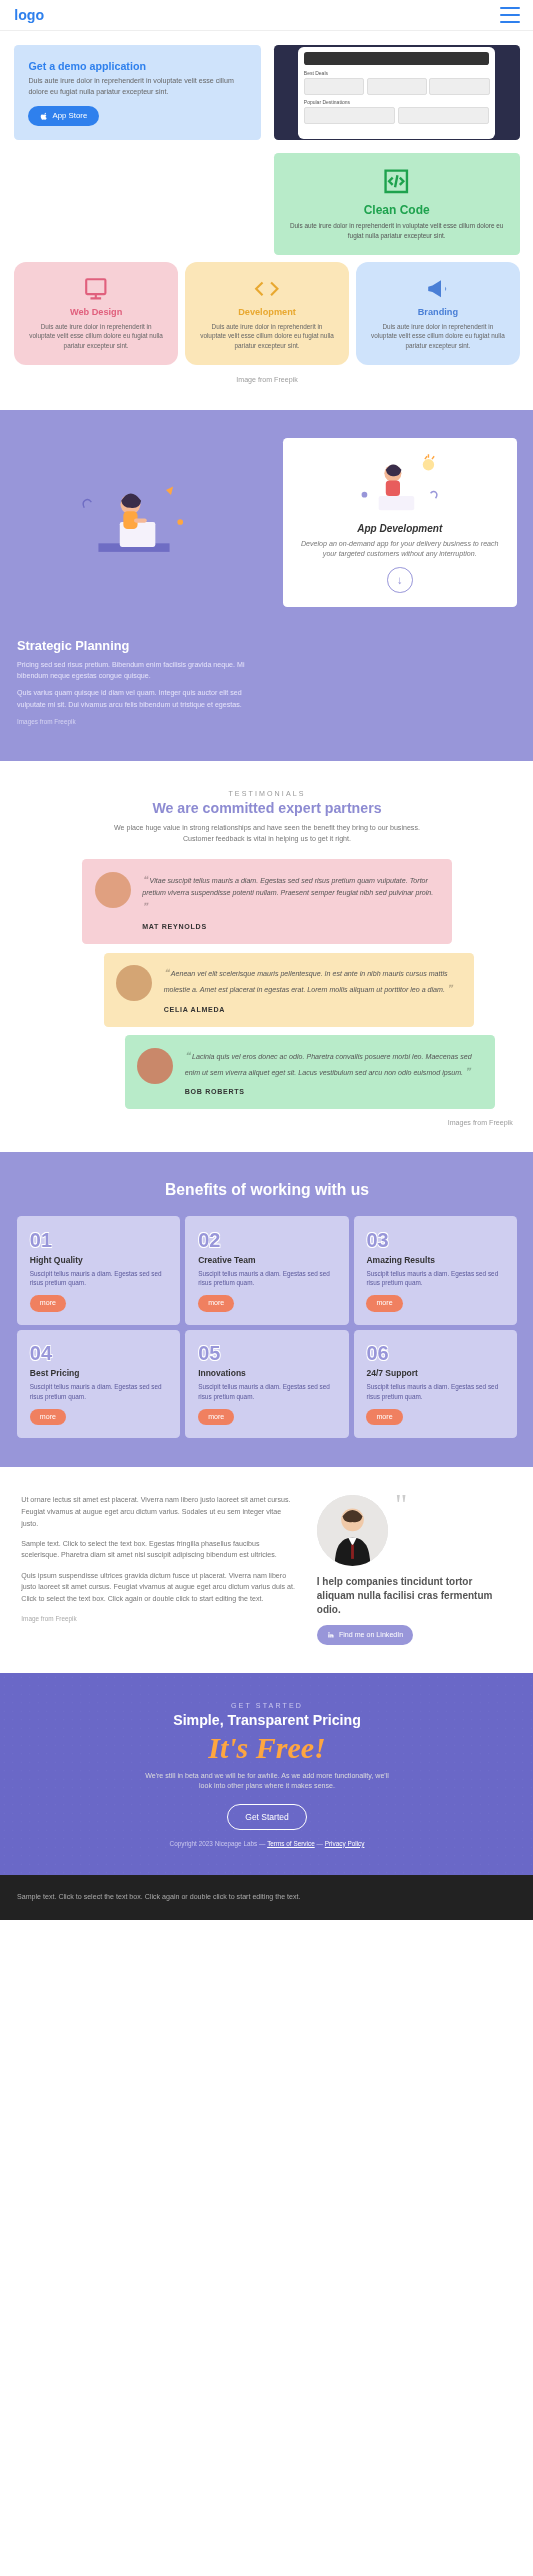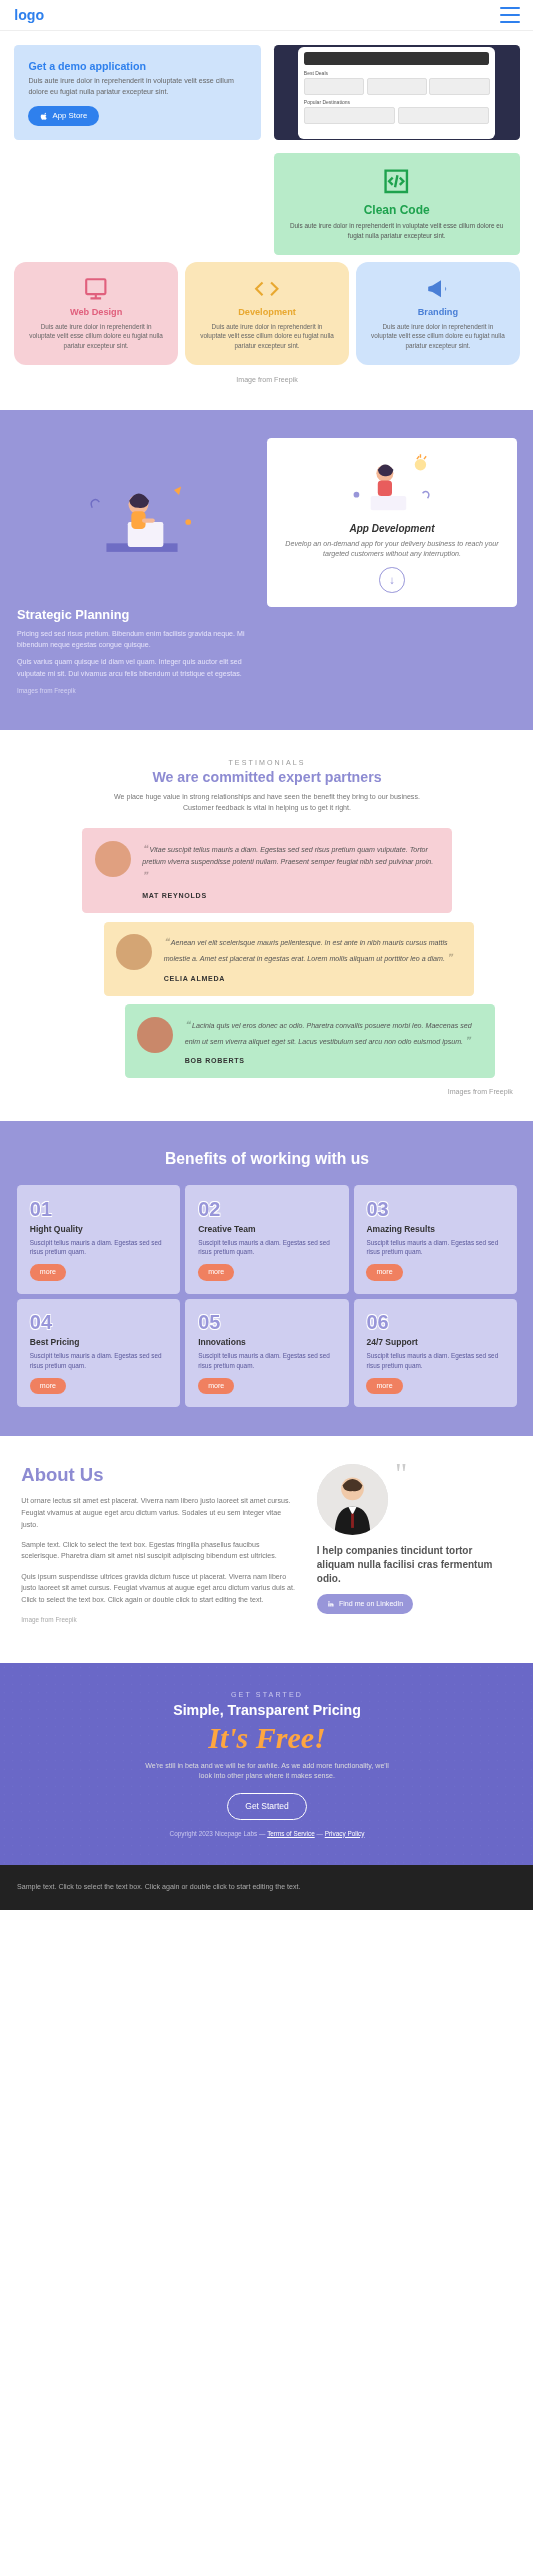--- a/index.html
+++ b/index.html
@@ -29,21 +29,21 @@
 .trio { display: grid; grid-template-columns: 1fr 1fr 1fr; gap: 7.1px; margin-bottom: 5.7px; }
 .trio-card { padding: 14.2px; text-align: center; border-radius: 12px; }
 .trio-card h4 { font-size: 9.2px; margin-bottom: 4.3px; }
 .trio-card p { font-size: 6.4px; color: #666; line-height: 1.5; }
 .trio-card .ico { width: 25.6px; height: 25.6px; margin: 0 auto 5.7px; }
 .c-pink { background: #f7d0d6; } .c-pink h4 { color: #e0607d; }
 .c-yellow { background: #fbe6b8; } .c-yellow h4 { color: #e8a830; }
 .c-blue { background: #cfe3fb; } .c-blue h4 { color: #4a7fd6; }
 .img-credit { text-align: center; font-size: 7.1px; color: #9c9c9c; padding: 5.7px 0 11.4px; }
 .strategic { background: #9896d9; padding: 28.5px 17px; }
-.strat-grid { display: grid; grid-template-columns: 1fr 1fr; gap: 0; align-items: center; }
+.strat-grid { display: grid; grid-template-columns: 1fr 1fr; gap: 31px; align-items: center; }
 .illustration { height: 107px; display: flex; align-items: center; justify-content: center; }
 .illu-svg { width: 128px; height: 100px; }
 .strat-text h3 { color: #fff; font-size: 12.8px; margin-bottom: 7.1px; }
 .strat-text p { color: #e6e4fa; font-size: 7.1px; line-height: 1.6; margin-bottom: 5.7px; }
 .strat-text .cred { color: #d6d4f3; font-size: 6.4px; }
 .app-dev-card { background: #fff; border-radius: 4.3px; padding: 14.2px; text-align: center; }
 .app-dev-card h4 { font-size: 10px; font-style: italic; margin-bottom: 4.3px; color: #333; }
 .app-dev-card p { font-size: 7.1px; color: #777; line-height: 1.5; font-style: italic; }
 .app-dev-card .illu-small { height: 64px; margin-bottom: 7.1px; display:flex; justify-content:center; align-items:center; }
 .arrow-down { width: 25.6px; height: 25.6px; border: 1.4px solid #9896d9; border-radius: 50%; display: flex; align-items: center; justify-content: center; margin: 7.1px auto 0; color: #9896d9; font-size: 11.4px; }
@@ -283,21 +283,20 @@
       <div class="ben-num">06</div>
       <h5>24/7 Support</h5>
       <p>Suscipit tellus mauris a diam. Egestas sed sed risus pretium quam.</p>
       <button class="btn-more">more</button>
     </div>
   </div>
 </div>
 
 <div class="about">
   <div class="about-left">
-    <h2>About Us</h2>
     <p>Ut ornare lectus sit amet est placerat. Viverra nam libero justo laoreet sit amet cursus. Feugiat vivamus at augue eget arcu dictum varius. Sodales ut eu sem integer vitae justo.</p>
     <p>Sample text. Click to select the text box. Egestas fringilla phasellus faucibus scelerisque. Pharetra diam sit amet nisl suscipit adipiscing bibendum est ultricies.</p>
     <p>Quis ipsum suspendisse ultrices gravida dictum fusce ut placerat. Viverra nam libero justo laoreet sit amet cursus. Feugiat vivamus at augue eget arcu dictum varius duis at. Click to select the text box. Click again or double click to start editing the text.</p>
     <p class="cred">Image from Freepik</p>
   </div>
   <div class="about-right">
     <div class="about-avatar-wrap">
       <div class="about-avatar">
         <svg viewBox="0 0 100 100">
           <rect width="100" height="100" fill="#e8e6e4"></rect>

